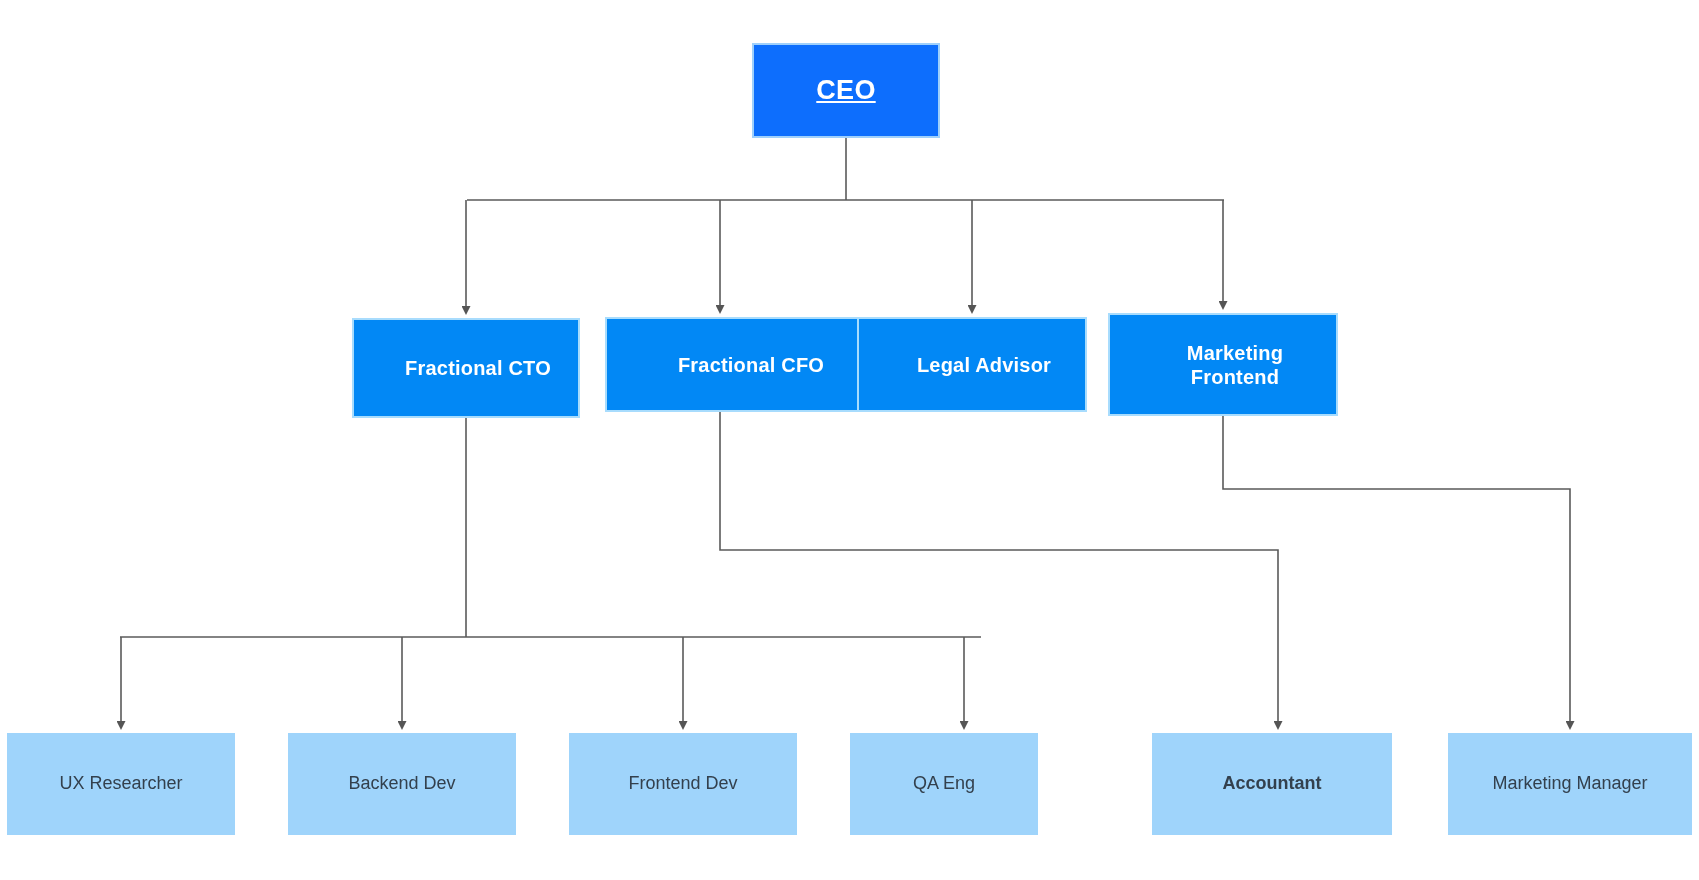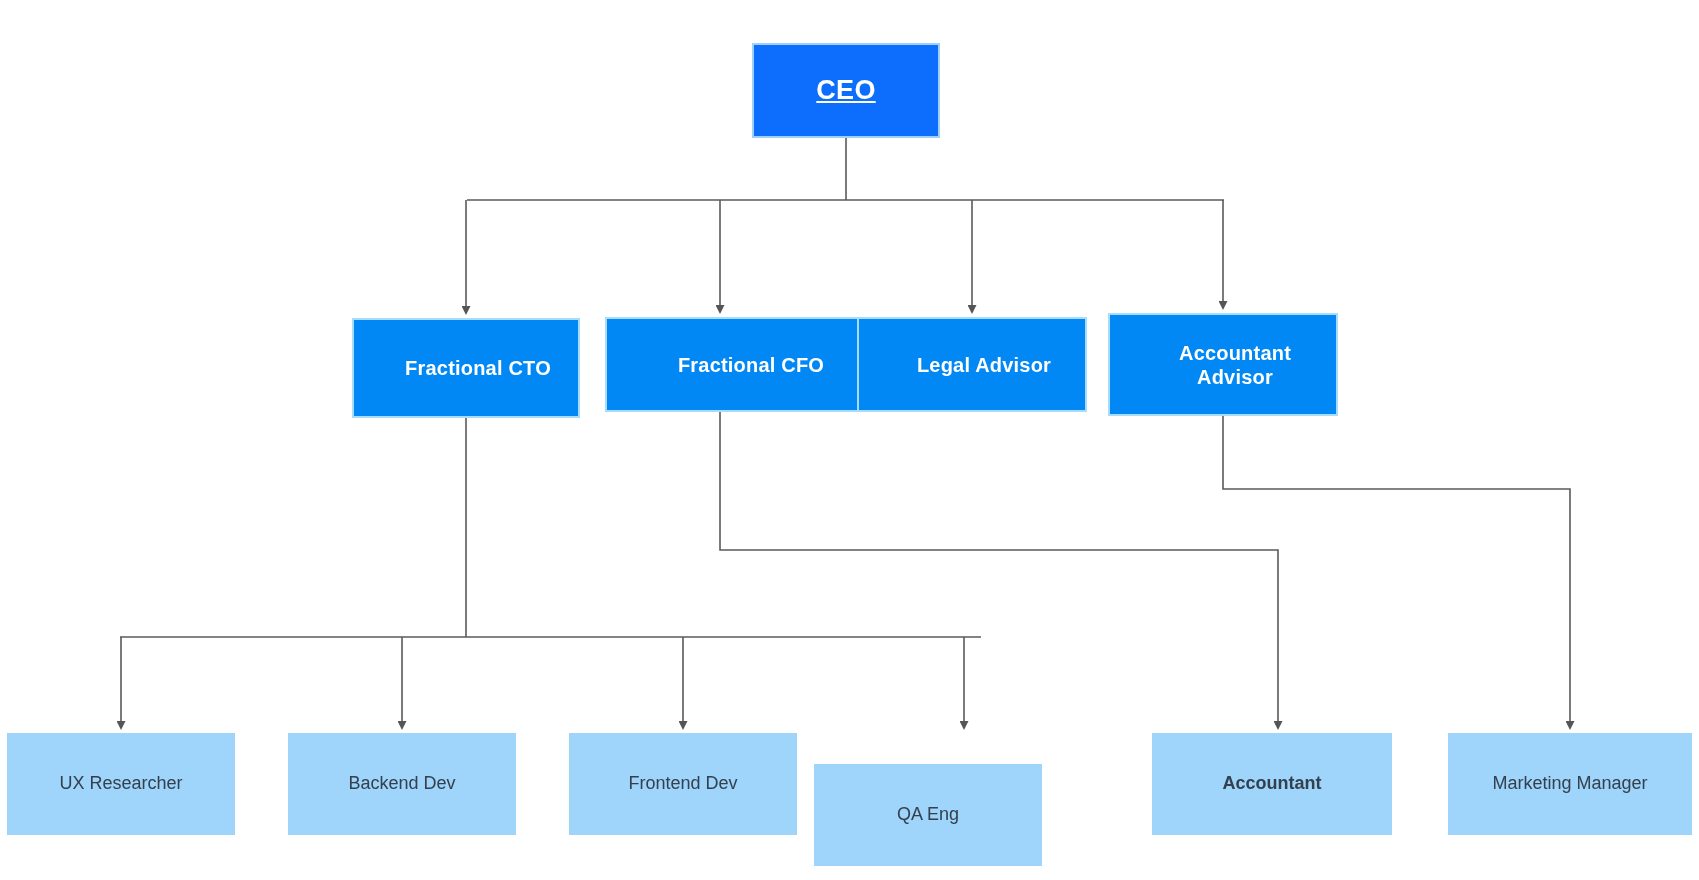--- a/index.html
+++ b/index.html
@@ -105,33 +105,33 @@
   <div class="node level-one" style="left: 352px; top: 318px; width: 228px; height: 100px;">
     <span class="node-label">Fractional CTO</span>
   </div>
   <div class="node level-one" style="left: 605px; top: 317px; width: 268px; height: 95px; text-align: right;">
     <span class="node-label">Fractional CFO</span>
   </div>
   <div class="node level-one" style="left: 857px; top: 317px; width: 230px; height: 95px;">
     <span class="node-label">Legal Advisor</span>
   </div>
   <div class="node level-one" style="left: 1108px; top: 313px; width: 230px; height: 103px;">
-    <span class="node-label">Accountant Advisor</span>
+    <span class="node-label">Marketing Frontend</span>
   </div>
 
   <div class="node level-two" style="left: 288px; top: 733px; width: 228px; height: 102px;">
     <span class="node-label">Backend Dev</span>
   </div>
   <div class="node level-two" style="left: 7px; top: 733px; width: 228px; height: 102px;">
     <span class="node-label">UX Researcher</span>
   </div>
   <div class="node level-two" style="left: 569px; top: 733px; width: 228px; height: 102px;">
     <span class="node-label">Frontend Dev</span>
   </div>
-  <div class="node level-two" style="left: 814px; top: 733px; width: 228px; height: 102px; margin-top: 31px;">
+  <div class="node level-two" style="left: 850px; top: 733px; width: 188px; height: 102px;">
     <span class="node-label">QA Eng</span>
   </div>
   <div class="node level-two" style="left: 1152px; top: 733px; width: 240px; height: 102px; font-weight: bold;">
     <span class="node-label">Accountant</span>
   </div>
   <div class="node level-two" style="left: 1448px; top: 733px; width: 244px; height: 102px;">
     <span class="node-label">Marketing Manager</span>
   </div>
 
 </div>

